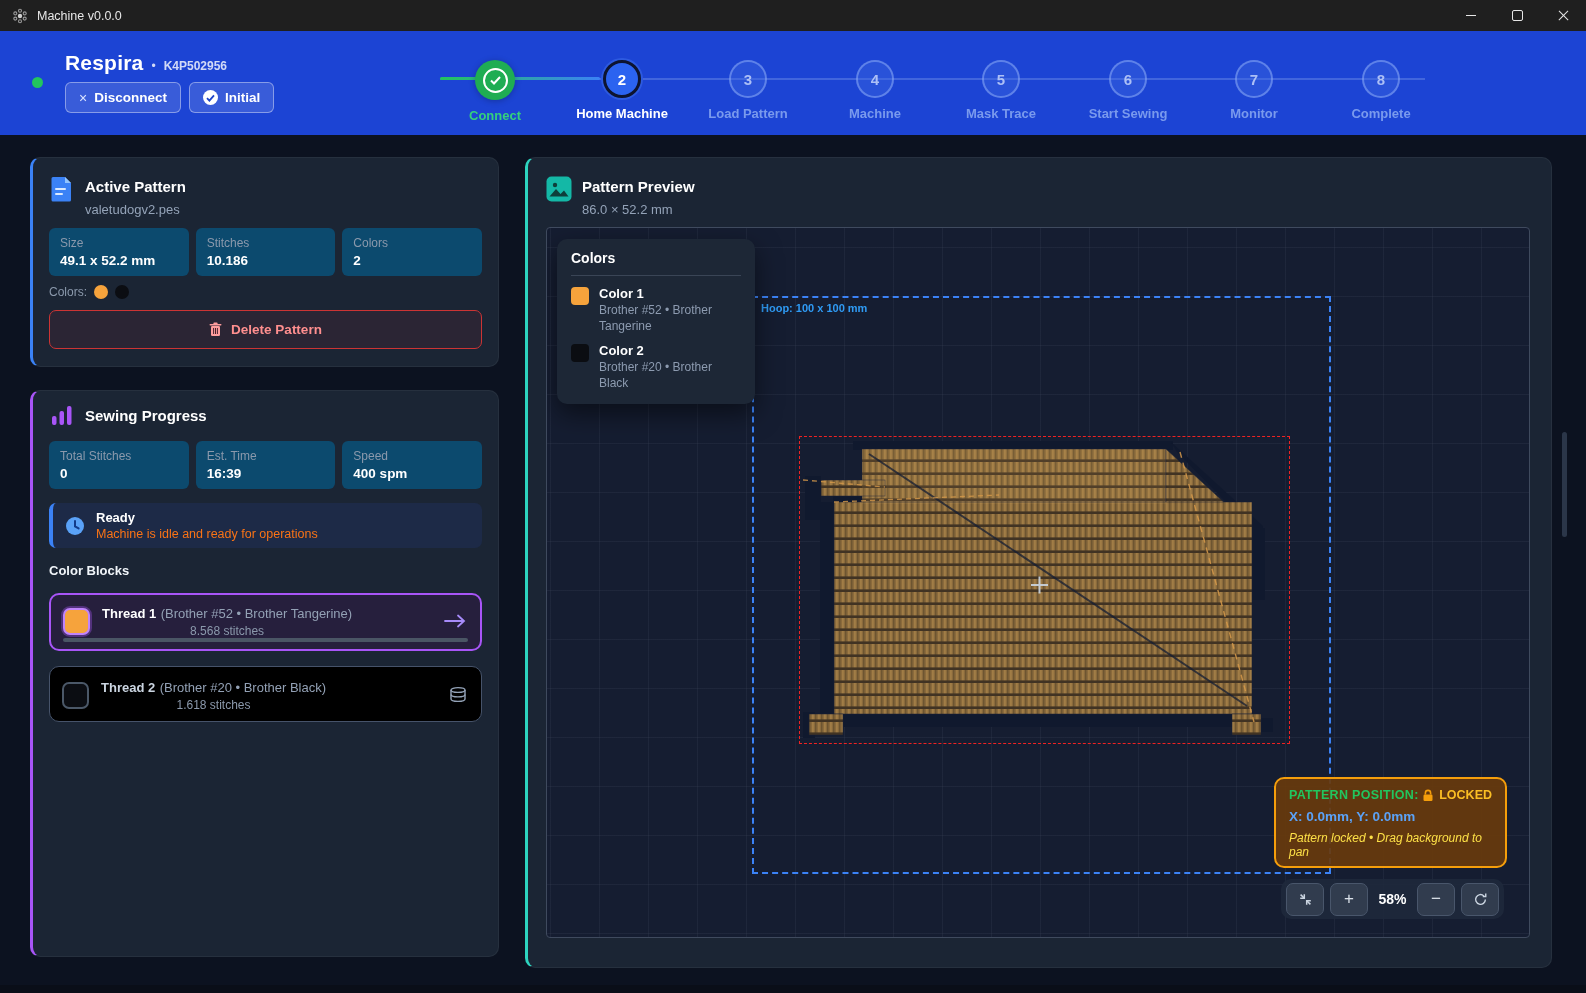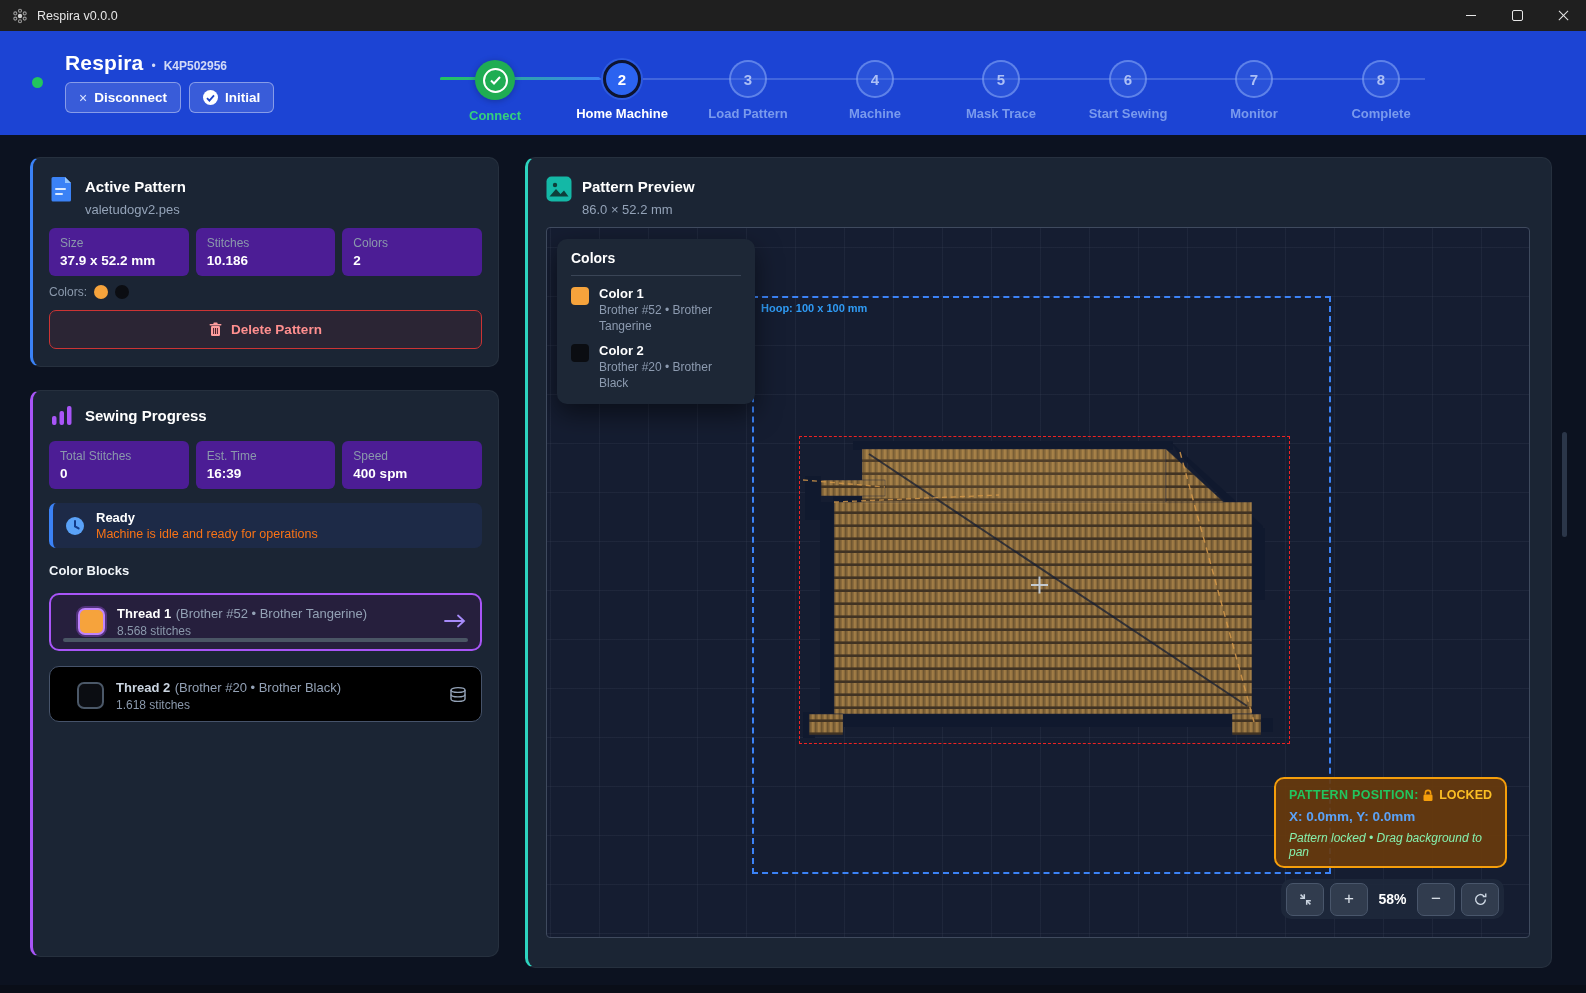--- a/index.html
+++ b/index.html
@@ -50,36 +50,36 @@
   .step.upcoming .step-label{color:rgba(158,187,247,.72);}
 
   
   .card{position:absolute;background:#1b2534;border:1px solid rgba(255,255,255,.05);border-radius:10px;box-sizing:border-box;}
   .card-ap{left:30px;top:157px;width:469px;height:210px;border-left:3px solid #3b82f6;}
   .card-sp{left:30px;top:390px;width:469px;height:567px;border-left:3px solid #a855f7;}
   .card-pv{left:525px;top:157px;width:1027px;height:811px;border-left:3px solid #2dd4bf;}
   .cardtitle{font-size:15px;font-weight:700;color:#fff;}
   .cardsub{font-size:13px;color:#94a3b8;margin-top:3px;}
   .statrow{position:absolute;left:16px;right:16px;display:flex;gap:7px;}
-  .statbox{flex:1;background:#4c1d95;border-radius:6px;padding:8px 11px;}
+  .statbox{flex:1;background:#0c4a6e;border-radius:6px;padding:8px 11px;}
   .statbox .lb{font-size:12px;color:#8b99ac;}
   .statbox .vl{font-size:13.5px;font-weight:700;color:#fff;margin-top:3px;}
   .dot{width:14px;height:14px;border-radius:50%;display:inline-block;}
   .delbtn{position:absolute;left:16px;right:16px;top:152px;height:37px;border:1px solid #cc3434;border-radius:7px;
           background:rgba(190,40,55,.10);display:flex;align-items:center;justify-content:center;gap:9px;
           color:#ff8f8f;font-size:13.5px;font-weight:700;cursor:pointer;}
   .readybox{position:absolute;left:16px;right:16px;top:112px;height:45px;background:#1d2a47;border-radius:7px;
             border-left:4px solid #3b82f6;display:flex;align-items:center;gap:11px;padding-left:12px;box-sizing:border-box;}
   .readybox .t1{font-size:13px;font-weight:700;color:#fff;}
   .readybox .t2{font-size:12.5px;color:#f97316;margin-top:2px;}
   .cb-label{position:absolute;left:16px;top:172px;font-size:13px;font-weight:700;color:#f1f5f9;}
   .thread{position:absolute;left:16px;right:16px;border-radius:10px;box-sizing:border-box;cursor:pointer;}
   .thread1{top:202px;height:58px;background:#261f3d;border:2px solid #a855f7;}
   .thread2{top:275px;height:56px;background:#000000;border:1px solid #46536a;}
-  .thr-in{display:flex;align-items:center;gap:12px;padding:9px 14px 0 27px;}
+  .thr-in{display:flex;align-items:center;gap:12px;padding:9px 14px 0 12px;text-align:center;}
   .swatch{width:27px;height:27px;border-radius:7px;box-sizing:border-box;}
   .sw1{border:2px solid #c084fc;box-shadow:0 0 0 2px rgba(168,85,247,.35);}
   .sw2{border:2px solid #4b5868;}
   .thr-name{font-size:13px;font-weight:700;color:#fff;}
   .thread2 .thr-name{color:#cbd5e1;}
   .thr-detail{font-size:13px;color:#93a1b5;font-weight:400;}
   .thr-st{font-size:12px;color:#8b99ac;margin-top:2px;}
   .thr-right{margin-left:auto;}
   .track{position:absolute;left:12px;right:12px;bottom:7px;height:4px;border-radius:2px;background:#4a5565;}
 
@@ -102,21 +102,21 @@
   .cdesc{font-size:12px;color:#8d9bb0;line-height:1.3;margin-top:2px;}
   .patternsvg{position:absolute;left:0;top:0;z-index:1;}
 
   .posbox{position:absolute;left:727px;top:549px;width:233px;height:91px;background:rgba(104,58,12,.92);
           border:2px solid #f59e0b;border-radius:10px;box-sizing:border-box;padding:9px 13px;z-index:6;}
   .posrow1{display:flex;align-items:center;justify-content:space-between;}
   .postitle{font-size:12.5px;font-weight:700;color:#22c55e;letter-spacing:.3px;}
   .lockwrap{display:flex;align-items:center;gap:5px;}
   .locked{font-size:12.5px;font-weight:700;color:#fbbf24;}
   .poscoord{font-size:13.5px;font-weight:700;color:#5ba2f7;margin-top:7px;}
-  .poshint{font-size:12px;font-style:italic;color:#86efac;margin-top:7px;}
+  .poshint{font-size:12px;font-style:italic;color:#fde047;margin-top:7px;}
 
   .zoombar{position:absolute;left:734px;top:651px;width:223px;height:40px;background:rgba(31,41,59,.88);
            border-radius:10px;display:flex;align-items:center;gap:6px;padding:0 5px;box-sizing:border-box;z-index:6;}
   .zbtn{width:36px;height:31px;background:#313c4e;border:1px solid #49566b;border-radius:7px;color:#dbe2ea;
         display:flex;align-items:center;justify-content:center;font-size:17px;font-weight:400;cursor:pointer;}
   .zlevel{flex:1;text-align:center;font-size:14px;font-weight:700;color:#fff;}
 
   .scrollthumb{position:absolute;left:1562px;top:432px;width:5px;height:105px;border-radius:3px;background:#3c4a5f;opacity:.65;}
   .bottomstrip{position:absolute;left:0;right:0;bottom:0;height:8px;background:#0a0e18;}
 </style>
@@ -128,21 +128,21 @@
     <circle cx="8" cy="8" r="2.2" fill="#cfcfcf"></circle>
     <g stroke="#9a9a9a" stroke-width="1.1" fill="none">
       <circle cx="8" cy="2.8" r="1.5"></circle>
         <circle cx="12.7" cy="5.4" r="1.5"></circle>
         <circle cx="12.7" cy="10.6" r="1.5"></circle>
       <circle cx="8" cy="13.2" r="1.5"></circle>
         <circle cx="3.3" cy="10.6" r="1.5"></circle>
         <circle cx="3.3" cy="5.4" r="1.5"></circle>
     </g>
   </svg>
-  <span class="ttl">Respira v0.0.0</span>
+  <span class="ttl">Machine v0.0.0</span>
   <div class="winbtns">
     <div class="wbtn">
         <span class="bar"></span>
       </div>
     <div class="wbtn">
         <span class="sq"></span>
       </div>
     <div class="wbtn closehold">
         <span class="x1"></span>
         <span class="x2"></span>
@@ -222,21 +222,21 @@
     <path d="M3 1h12l6 6v17a1.5 1.5 0 0 1-1.5 1.5H3A1.5 1.5 0 0 1 1.5 24V2.5A1.5 1.5 0 0 1 3 1z" fill="#3b82f6"></path>
     <path d="M15 1v6h6z" fill="#93c5fd"></path>
     <rect x="5" y="12" width="11" height="2" rx="1" fill="#dbeafe"></rect>
     <rect x="5" y="17" width="8" height="2" rx="1" fill="#dbeafe"></rect>
   </svg>
   <div class="abs cardtitle" style="left:52px;top:20px">Active Pattern</div>
   <div class="abs cardsub" style="left:52px;top:41px">valetudogv2.pes</div>
   <div class="statrow" style="top:70px">
     <div class="statbox">
       <div class="lb">Size</div>
-        <div class="vl">37.9 x 52.2 mm</div>
+        <div class="vl">49.1 x 52.2 mm</div>
     </div>
     <div class="statbox">
       <div class="lb">Stitches</div>
         <div class="vl">10.186</div>
     </div>
     <div class="statbox">
       <div class="lb">Colors</div>
         <div class="vl">2</div>
     </div>
   </div>

